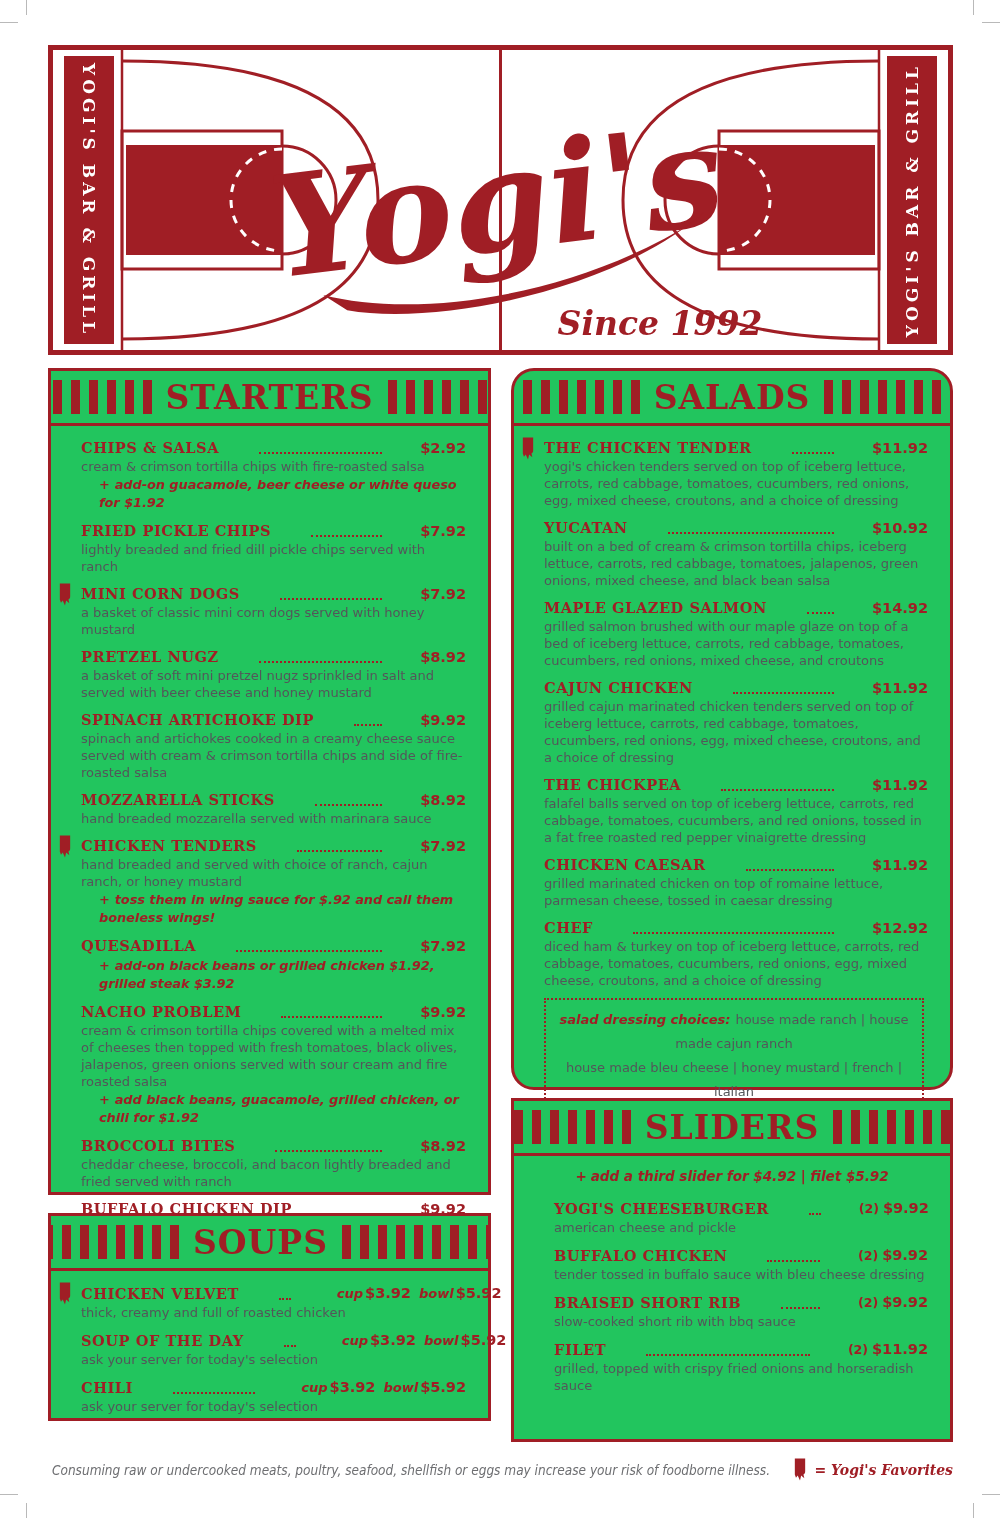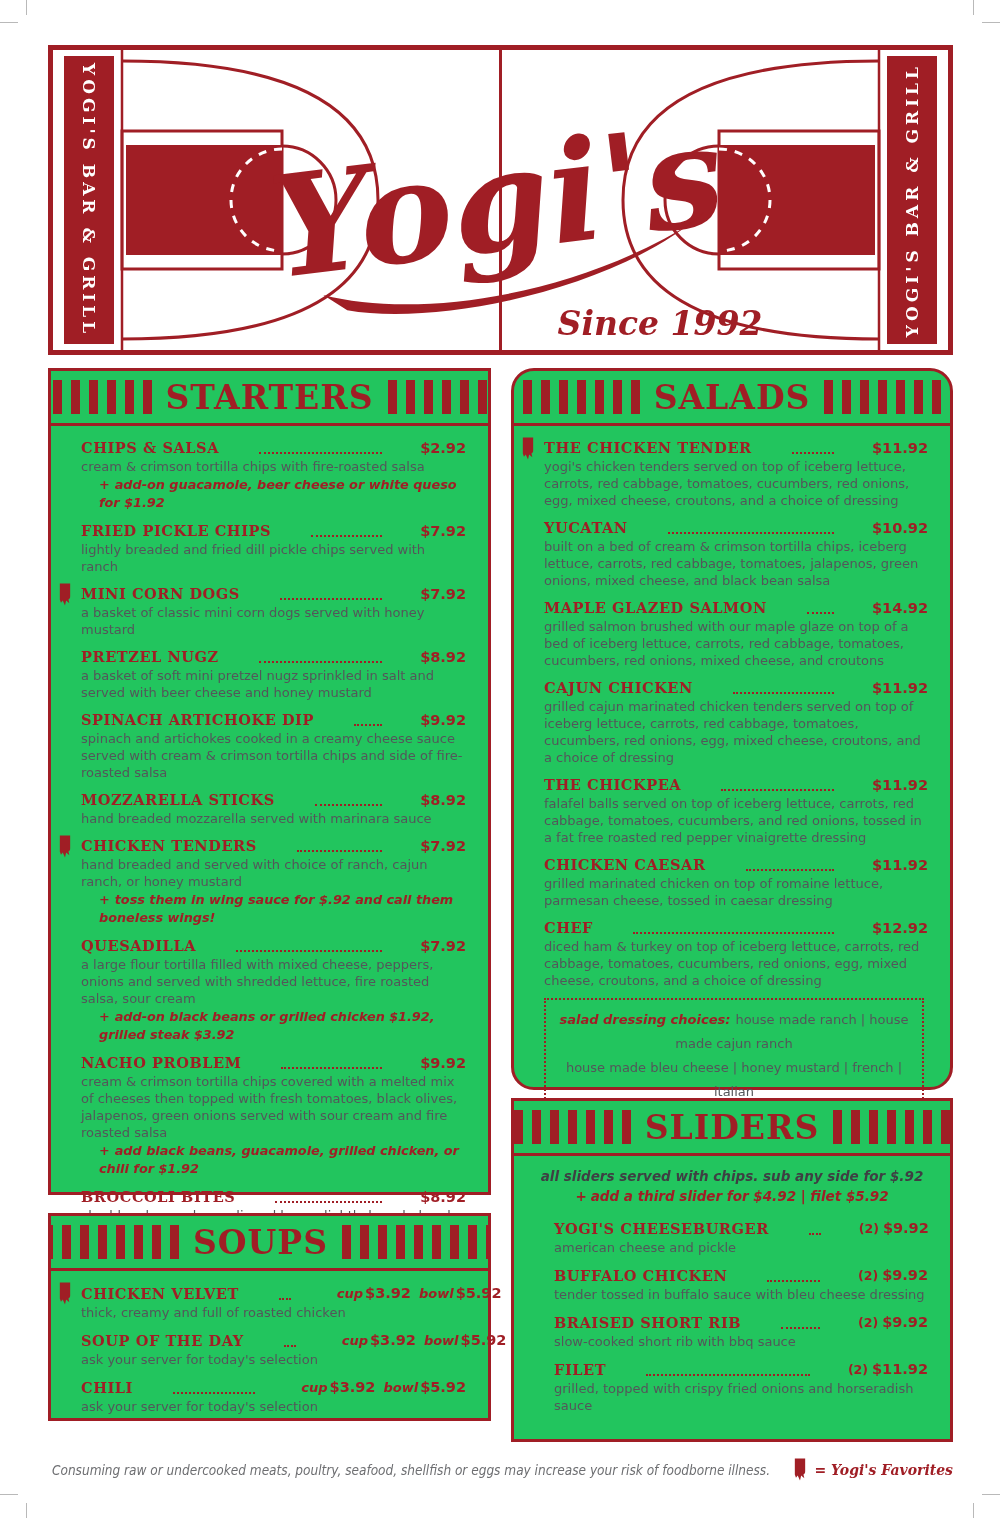--- a/index.html
+++ b/index.html
@@ -192,21 +192,20 @@
           </div>
           <div class="desc">hand breaded and served with choice of ranch, cajun ranch, or honey mustard</div>
           <div class="addon"><span class="plus">+</span><span>toss them in wing sauce for $.92 and call them boneless wings!</span></div>
         </div>
         <div class="item">
           <div class="trow">
             <span class="tname">QUESADILLA</span>
             <span class="lead"></span>
             <span class="tprice"><span>$7.92</span></span>
           </div>
-          <div class="desc">a large flour tortilla filled with mixed cheese, peppers, onions and served with shredded lettuce, fire roasted salsa, sour cream</div>
           <div class="addon"><span class="plus">+</span><span>add-on black beans or grilled chicken $1.92, grilled steak $3.92</span></div>
         </div>
         <div class="item">
           <div class="trow">
             <span class="tname">NACHO PROBLEM</span>
             <span class="lead"></span>
             <span class="tprice"><span>$9.92</span></span>
           </div>
           <div class="desc">cream &amp; crimson tortilla chips covered with a melted mix of cheeses then topped with fresh tomatoes, black olives, jalapenos, green onions served with sour cream and fire roasted salsa</div>
           <div class="addon"><span class="plus">+</span><span>add black beans, guacamole, grilled chicken, or chili for $1.92</span></div>
@@ -404,21 +403,20 @@
           <span class="bar"></span>
           <span class="bar"></span>
           <span class="bar"></span>
           <span class="bar"></span>
           <span class="bar"></span>
           <span class="bar"></span>
           <span class="bar"></span>
         </span>
     </div>
     <div class="notes">
-        <div class="note"><span>all sliders served with chips. sub any side for $.92</span></div>
         <div class="note accent"><span class="plus">+</span><span>add a third slider for $4.92  |  filet $5.92</span></div>
       </div>
     <div class="items" style="padding-top:0;padding-left:40px;">
         <div class="item">
           <div class="trow">
             <span class="tname">YOGI'S CHEESEBURGER</span>
             <span class="lead"></span>
             <span class="tprice"><span class="qty">(2)</span><span>$9.92</span></span>
           </div>
           <div class="desc">american cheese and pickle</div>

